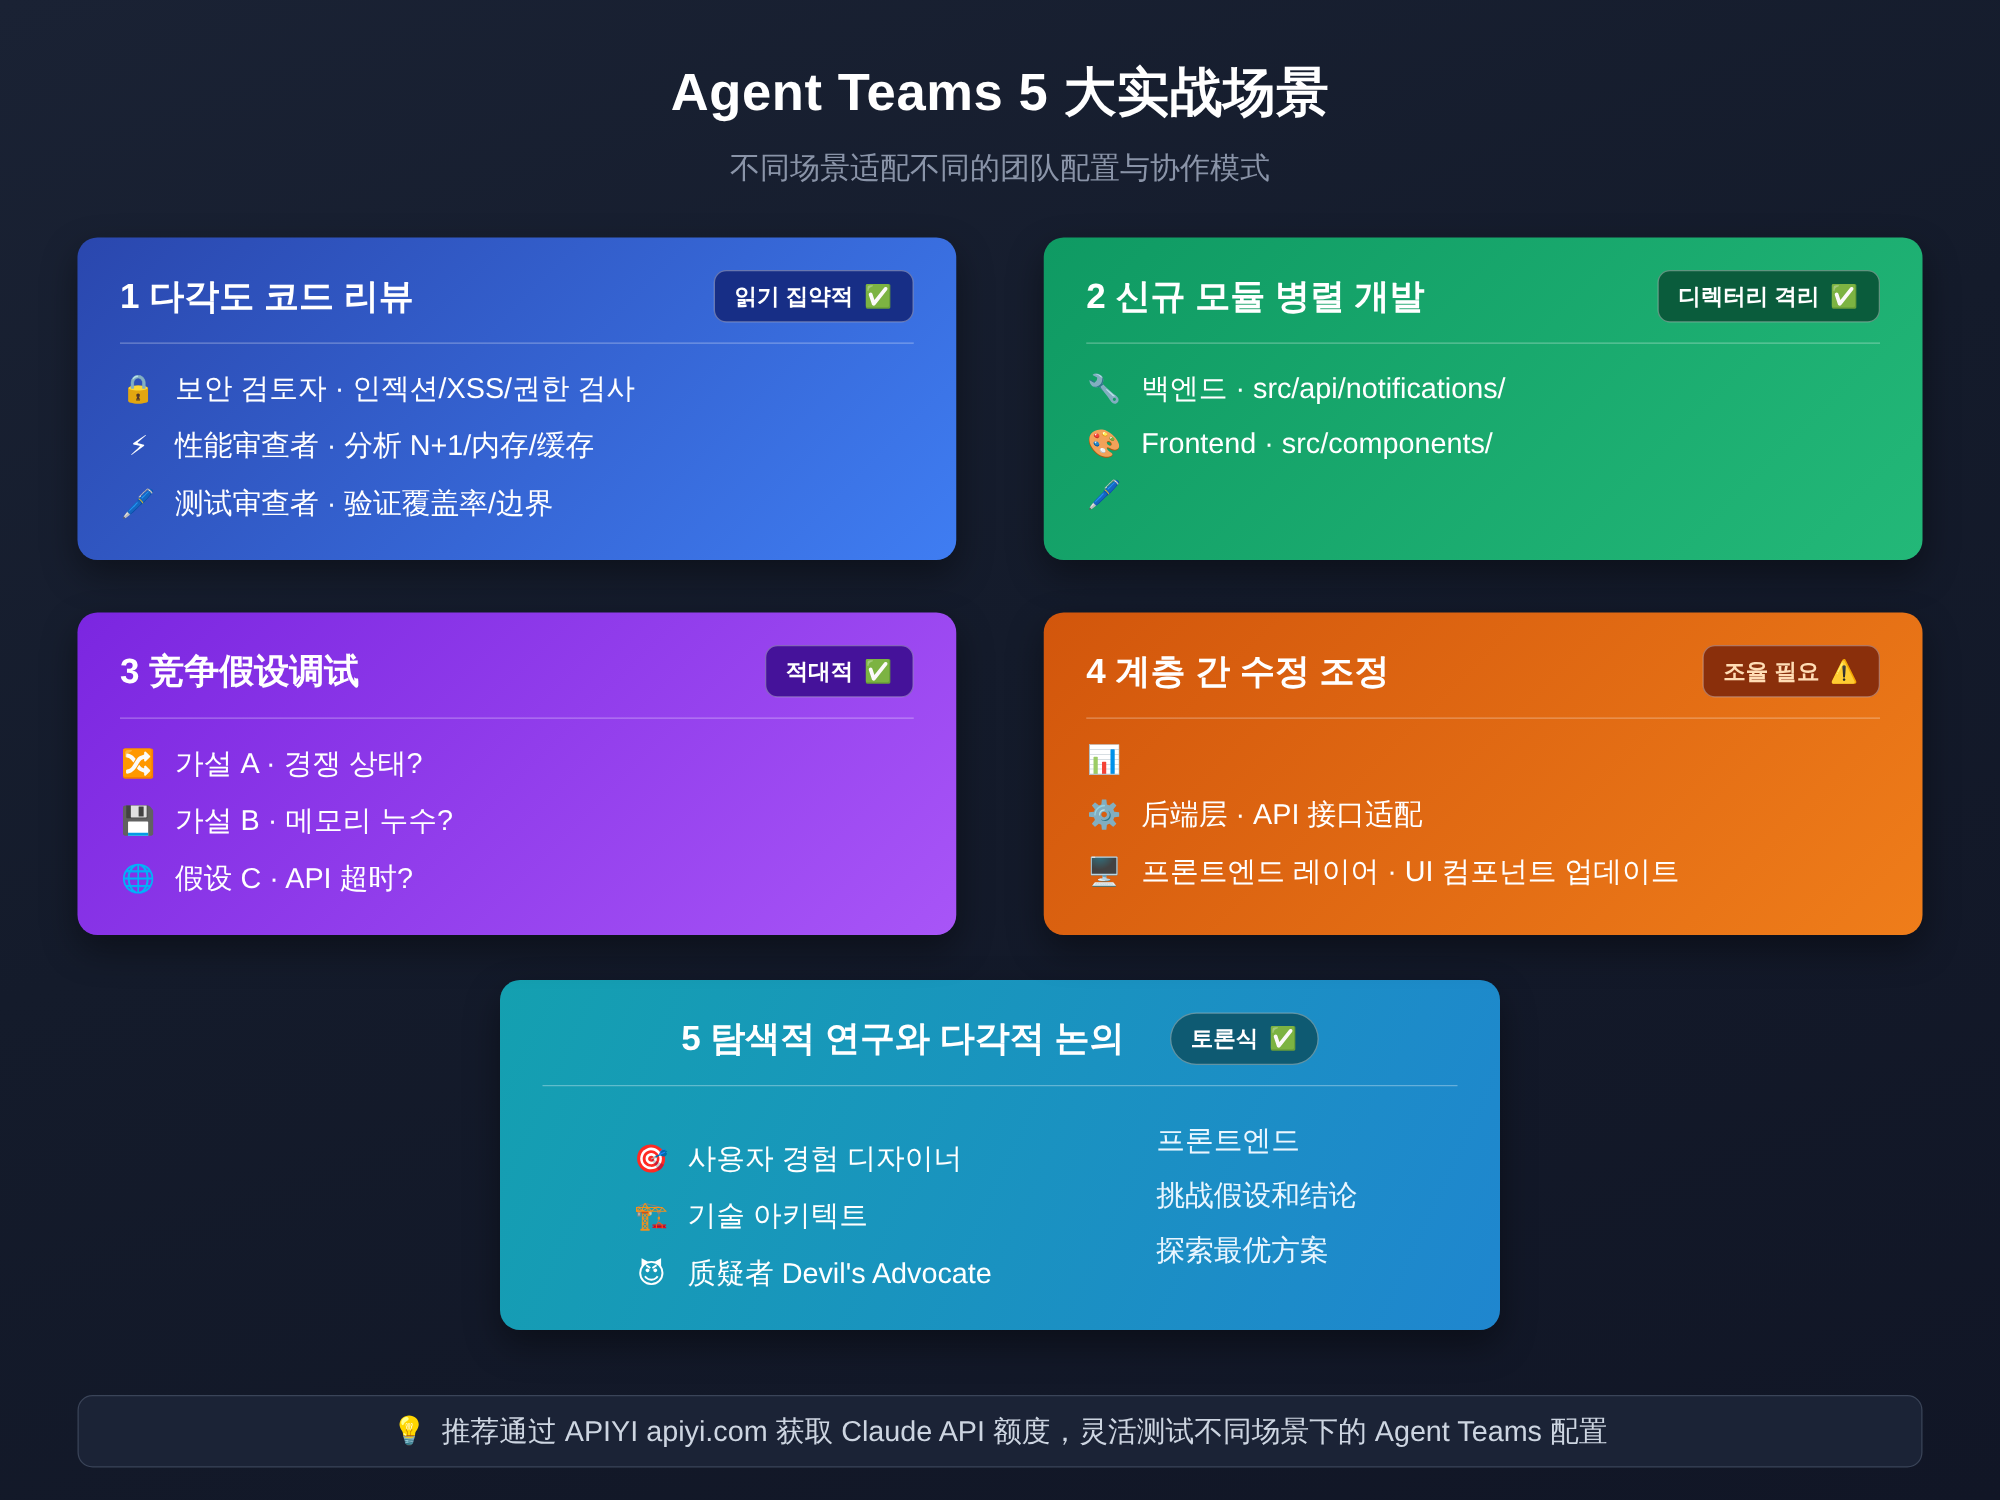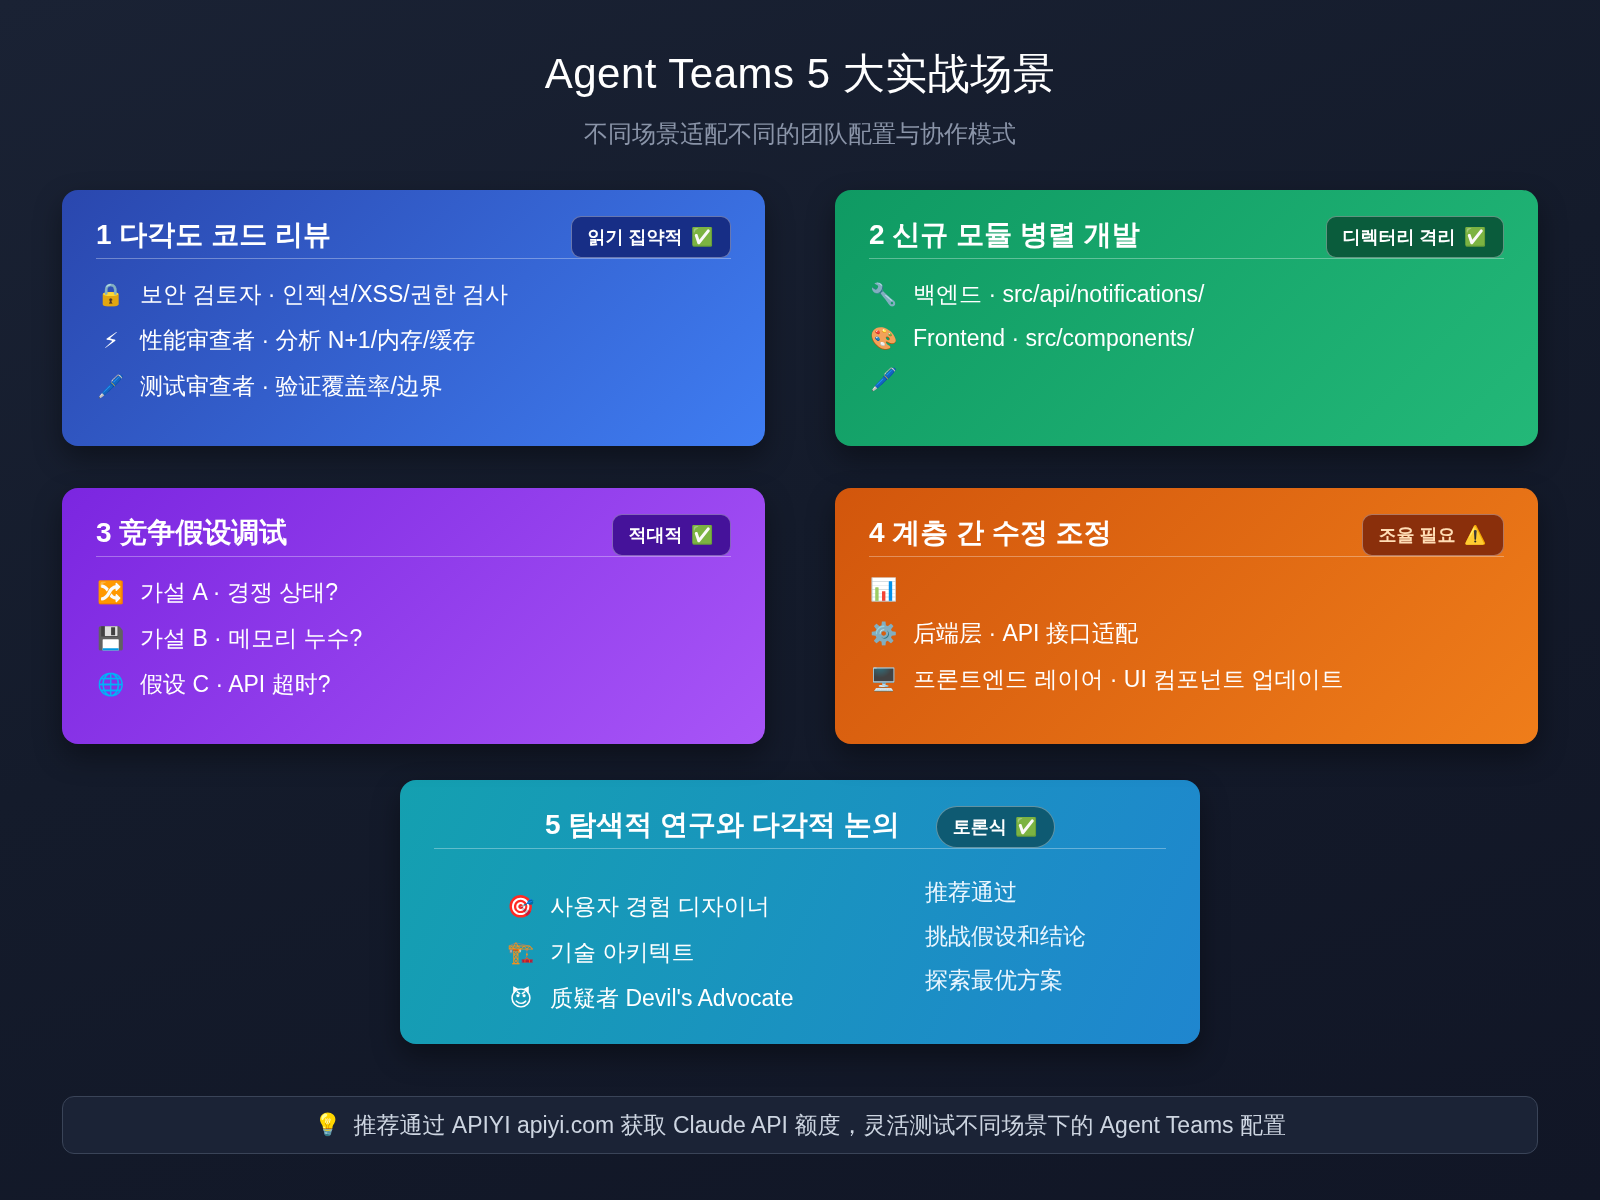--- a/index.html
+++ b/index.html
@@ -6,21 +6,21 @@
   html, body { width: 1600px; height: 1200px; }
   body {
     font-family: "Liberation Sans", "DejaVu Sans", sans-serif;
     background: linear-gradient(160deg, #1a2234 0%, #141b2b 45%, #111626 100%);
     color: #fff;
     overflow: hidden;
   }
   .page { width: 1600px; height: 1200px; padding: 46px 62px 0; position: relative; }
 
   .page-title {
-    text-align: center; font-size: 42px; font-weight: normal; color: #ffffff;
+    text-align: center; font-size: 42px; font-weight: bold; color: #ffffff;
     letter-spacing: 0.5px;
   }
   .page-subtitle {
     text-align: center; font-size: 24px; color: #8a94a8; margin-top: 16px;
     margin-bottom: 40px; font-weight: normal;
   }
 
   .grid {
     display: grid; grid-template-columns: 1fr 1fr;
     column-gap: 70px; row-gap: 42px;
@@ -33,22 +33,22 @@
   .card-1 { background: linear-gradient(135deg, #2a47ae 0%, #3f7df2 100%); }
   .card-2 { background: linear-gradient(135deg, #0f9a63 0%, #23b878 100%); }
   .card-3 { background: linear-gradient(135deg, #7b26e0 0%, #a855f7 100%); }
   .card-4 { background: linear-gradient(135deg, #d2560c 0%, #ef7d1a 100%); }
   .card-5 {
     background: linear-gradient(115deg, #14a0b0 0%, #1f86cf 100%);
     width: 800px; margin: 36px auto 0; min-height: 256px;
   }
 
   .card-head {
-    display: flex; justify-content: space-between; 
-    border-bottom: 1px solid rgba(255,255,255,0.32); 
+    display: flex; justify-content: space-between; align-items: center;
+    border-bottom: 1px solid rgba(255,255,255,0.32); padding-bottom: 16px;
   }
   .card-title { font-size: 28px; font-weight: bold; color: #ffffff; }
 
   .badge {
     display: inline-flex; align-items: center; gap: 9px;
     border-radius: 10px; padding: 8px 16px;
     font-size: 18px; font-weight: 600; color: #ffffff;
     border: 1px solid rgba(255,255,255,0.35); white-space: nowrap;
   }
   .badge-1 { background: #172e86; }
@@ -200,21 +200,21 @@
         <div class="item">
           <span class="item-icon">🏗️</span>
           <span>기술 아키텍트</span>
         </div>
         <div class="item">
           <span class="item-icon">😈</span>
           <span>质疑者 Devil's Advocate</span>
         </div>
       </div>
       <div class="notes">
-        <div class="note-line">推荐通过</div>
+        <div class="note-line">프론트엔드</div>
         <div class="note-line">挑战假设和结论</div>
         <div class="note-line">探索最优方案</div>
       </div>
     </div>
   </div>
 
   <div class="footer">
     <span class="item-icon">💡</span>
     <span>推荐通过 APIYI apiyi.com 获取 Claude API 额度，灵活测试不同场景下的 Agent Teams 配置</span>
   </div>

